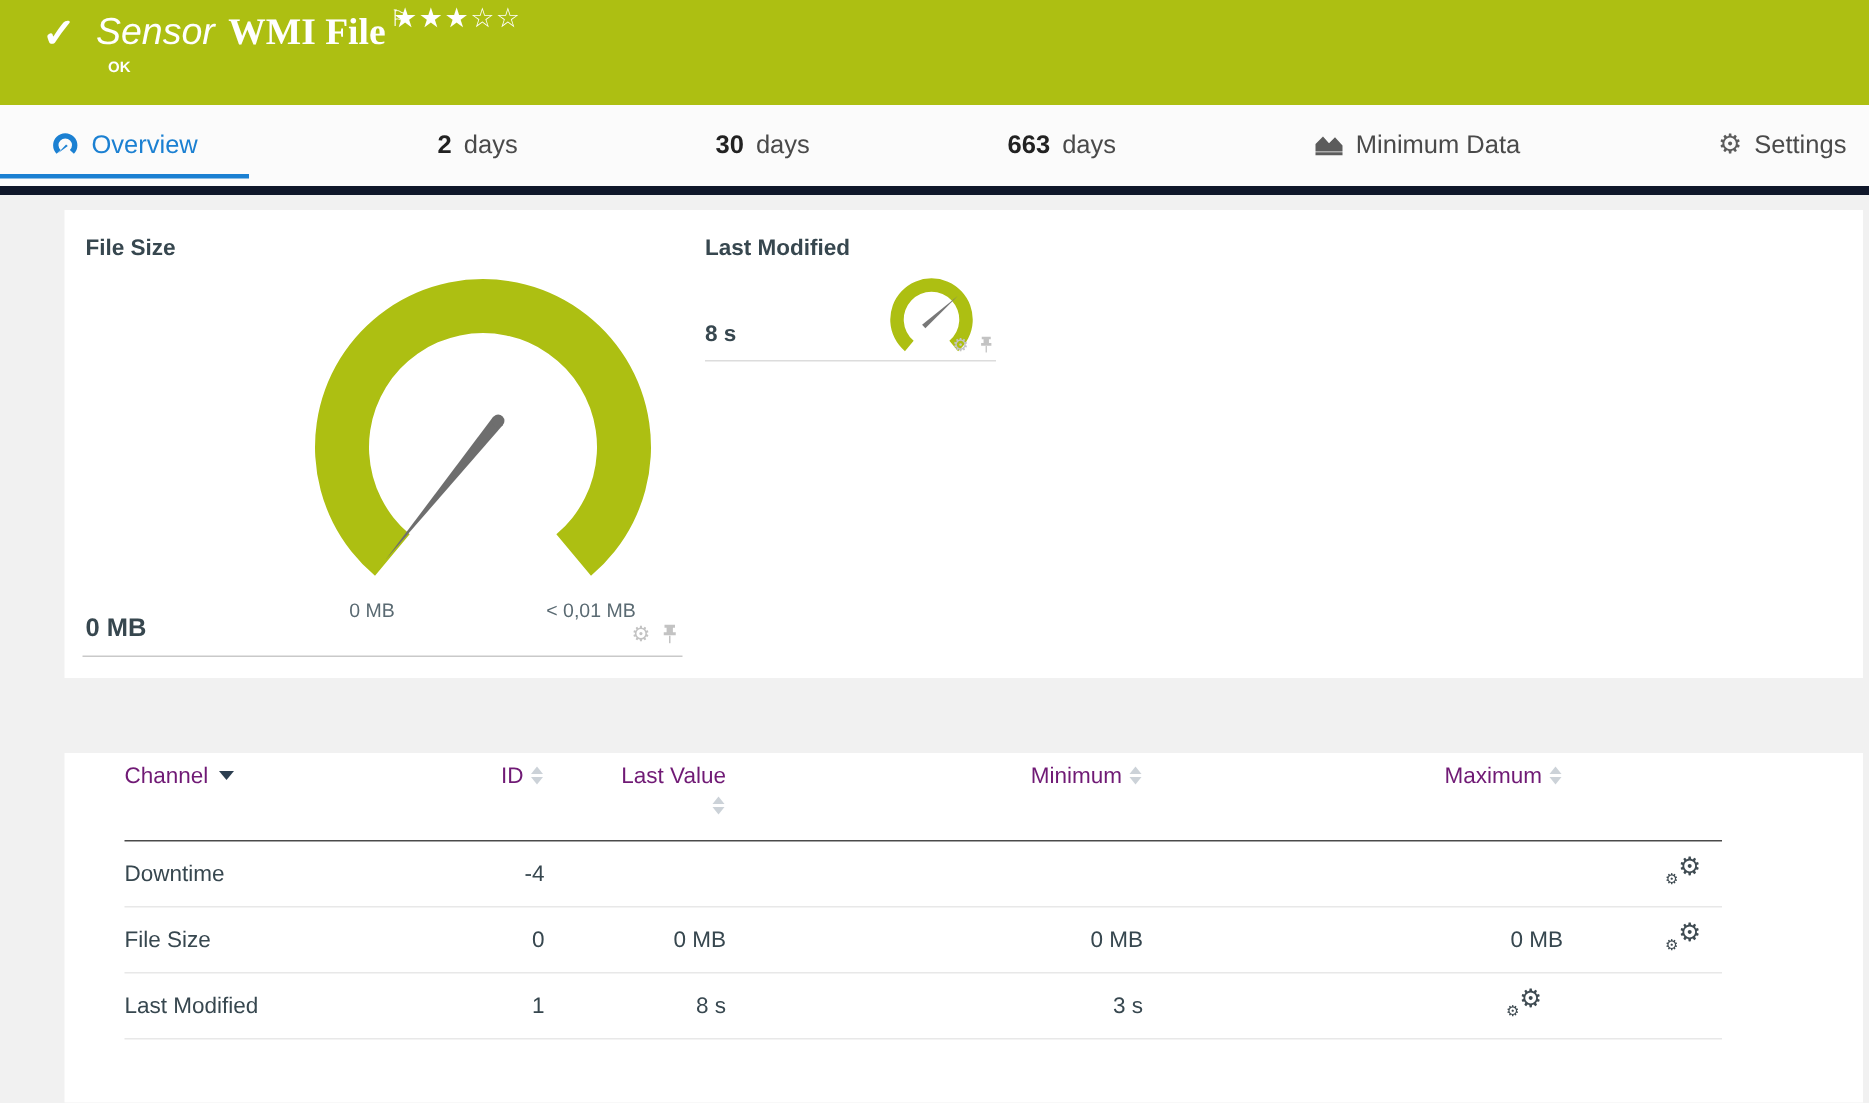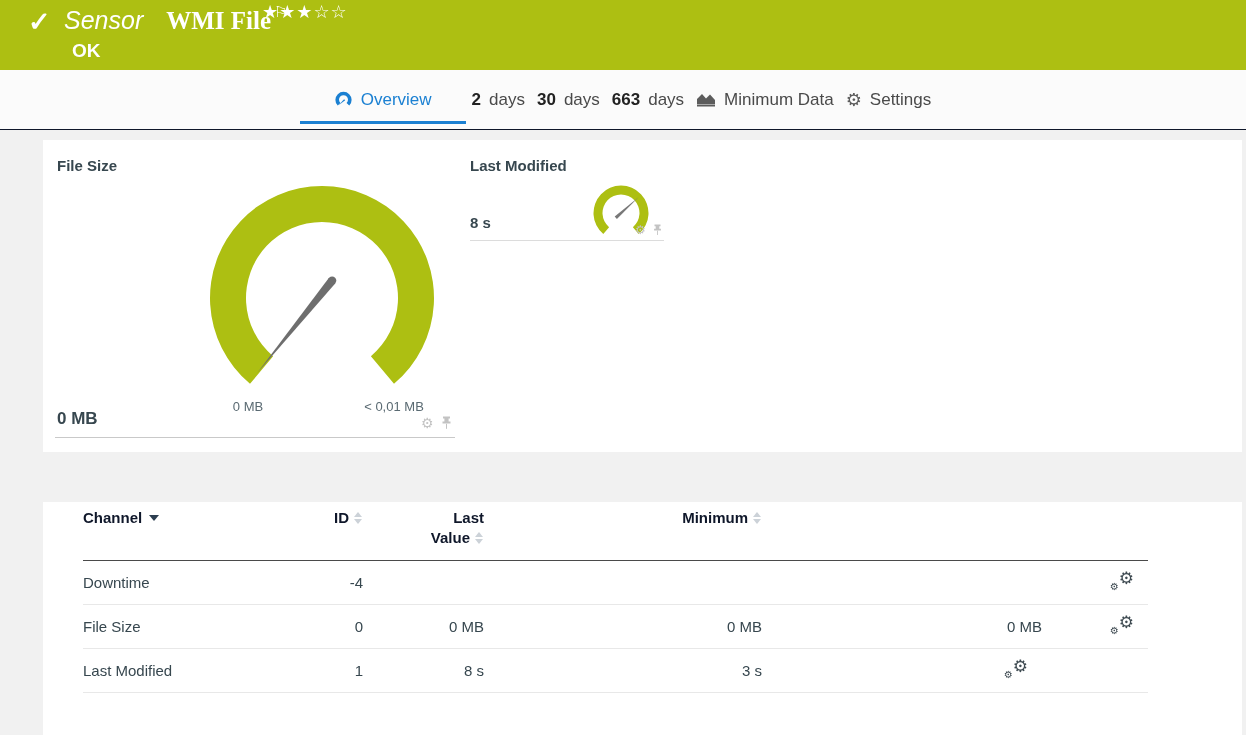--- a/index.html
+++ b/index.html
@@ -17,36 +17,36 @@
     position:relative;
   }
   .topbar .check {
     position:absolute; left:28px; top:6px;
     font-size:27px; font-weight:bold;
   }
   .topbar .titleline {
     position:absolute; left:64px; top:3px;
     font-size:25px; white-space:nowrap;
   }
-  .topbar .type { font-style:italic; font-weight:400; margin-right:23px; }
+  .topbar .type { font-style:italic; font-weight:400; margin-right:9px; }
   .topbar .name { font-weight:700;font-family:Liberation Serif, serif; }
   .topbar .flag { font-size:15px; vertical-align:12px; margin-left:3px; font-weight:400; }
   .topbar .stars {
     position:absolute; left:262px; top:1px;
     font-size:18px; letter-spacing:1px; white-space:nowrap;
   }
   .topbar .status {
     position:absolute; left:72px; top:40px;
-    font-size:19px; font-weight:700;
+    font-size:10px; font-weight:700;
   }
 
   
   .tabbar {
-    height:60px; background:#fbfbfb; border-bottom:1px solid #0f172a;
-    display:flex; justify-content:center;
+    height:60px; background:#fbfbfb; border-bottom:6px solid #0f172a;
+    display:flex; justify-content:space-between;
     padding:0 9px 0 0; align-items:stretch;
   }
   .tab {
     position:relative; display:flex; align-items:center; gap:8px;
     font-size:17px; color:#4a4a4a; cursor:pointer; padding:0 6px;
     white-space:nowrap;
   }
   .tab .num { font-weight:700; color:#222; }
   .tab--active { color:#1b80d2; padding:0 34px; }
   .tab--active::after {
@@ -73,21 +73,21 @@
   .panel-icons { position:absolute; display:flex; gap:7px; align-items:center; color:#c3c3c3; }
   .panel-icons .gear-glyph { font-size:14px; line-height:1; font-family:"DejaVu Sans", sans-serif; }
 
   
   .tbl { margin:50px 0 0 40px; width:1065px; }
   .gridrow {
     display:grid;
     grid-template-columns:200px 80px 121px 278px 280px 106px;
   }
   .thead { padding:6px 0 12px 0; border-bottom:1px solid #4a4a4a; }
-  .th { font-size:15px; font-weight:700; color:#0f172a; line-height:20px; }
+  .th { font-size:15px; font-weight:400; color:#701a75; line-height:20px; }
   .right { text-align:right; }
   .lastval-head { display:inline-block; width:72px; }
   .tr { height:44px; align-items:center; border-bottom:1px solid #e8e8e8; }
   .td { font-size:15px; color:#37474f; }
   .td.gearcell { text-align:right; padding-right:14px; }
 
   .sort {
     display:inline-block; width:9px; height:14px; margin-left:5px; position:relative;
     vertical-align:-2px;
   }
@@ -215,20 +215,23 @@
           <span>Channel</span><span class="sort-desc"></span>
         </div>
         <div class="th right">
           <span>ID</span><span class="sort"></span>
         </div>
         <div class="th right">
           <span class="lastval-head"><span>Last Value</span><span class="sort"></span></span>
         </div>
         <div class="th right">
           <span>Minimum</span><span class="sort"></span>
+        </div>
+        <div class="th right">
+          <span>Maximum</span><span class="sort"></span>
         </div>
         <div class="th"></div>
       </div>
 
       <div class="gridrow tr">
         <div class="td">Downtime</div>
         <div class="td right">-4</div>
         <div class="td right"></div>
         <div class="td right"></div>
         <div class="td right"></div>

